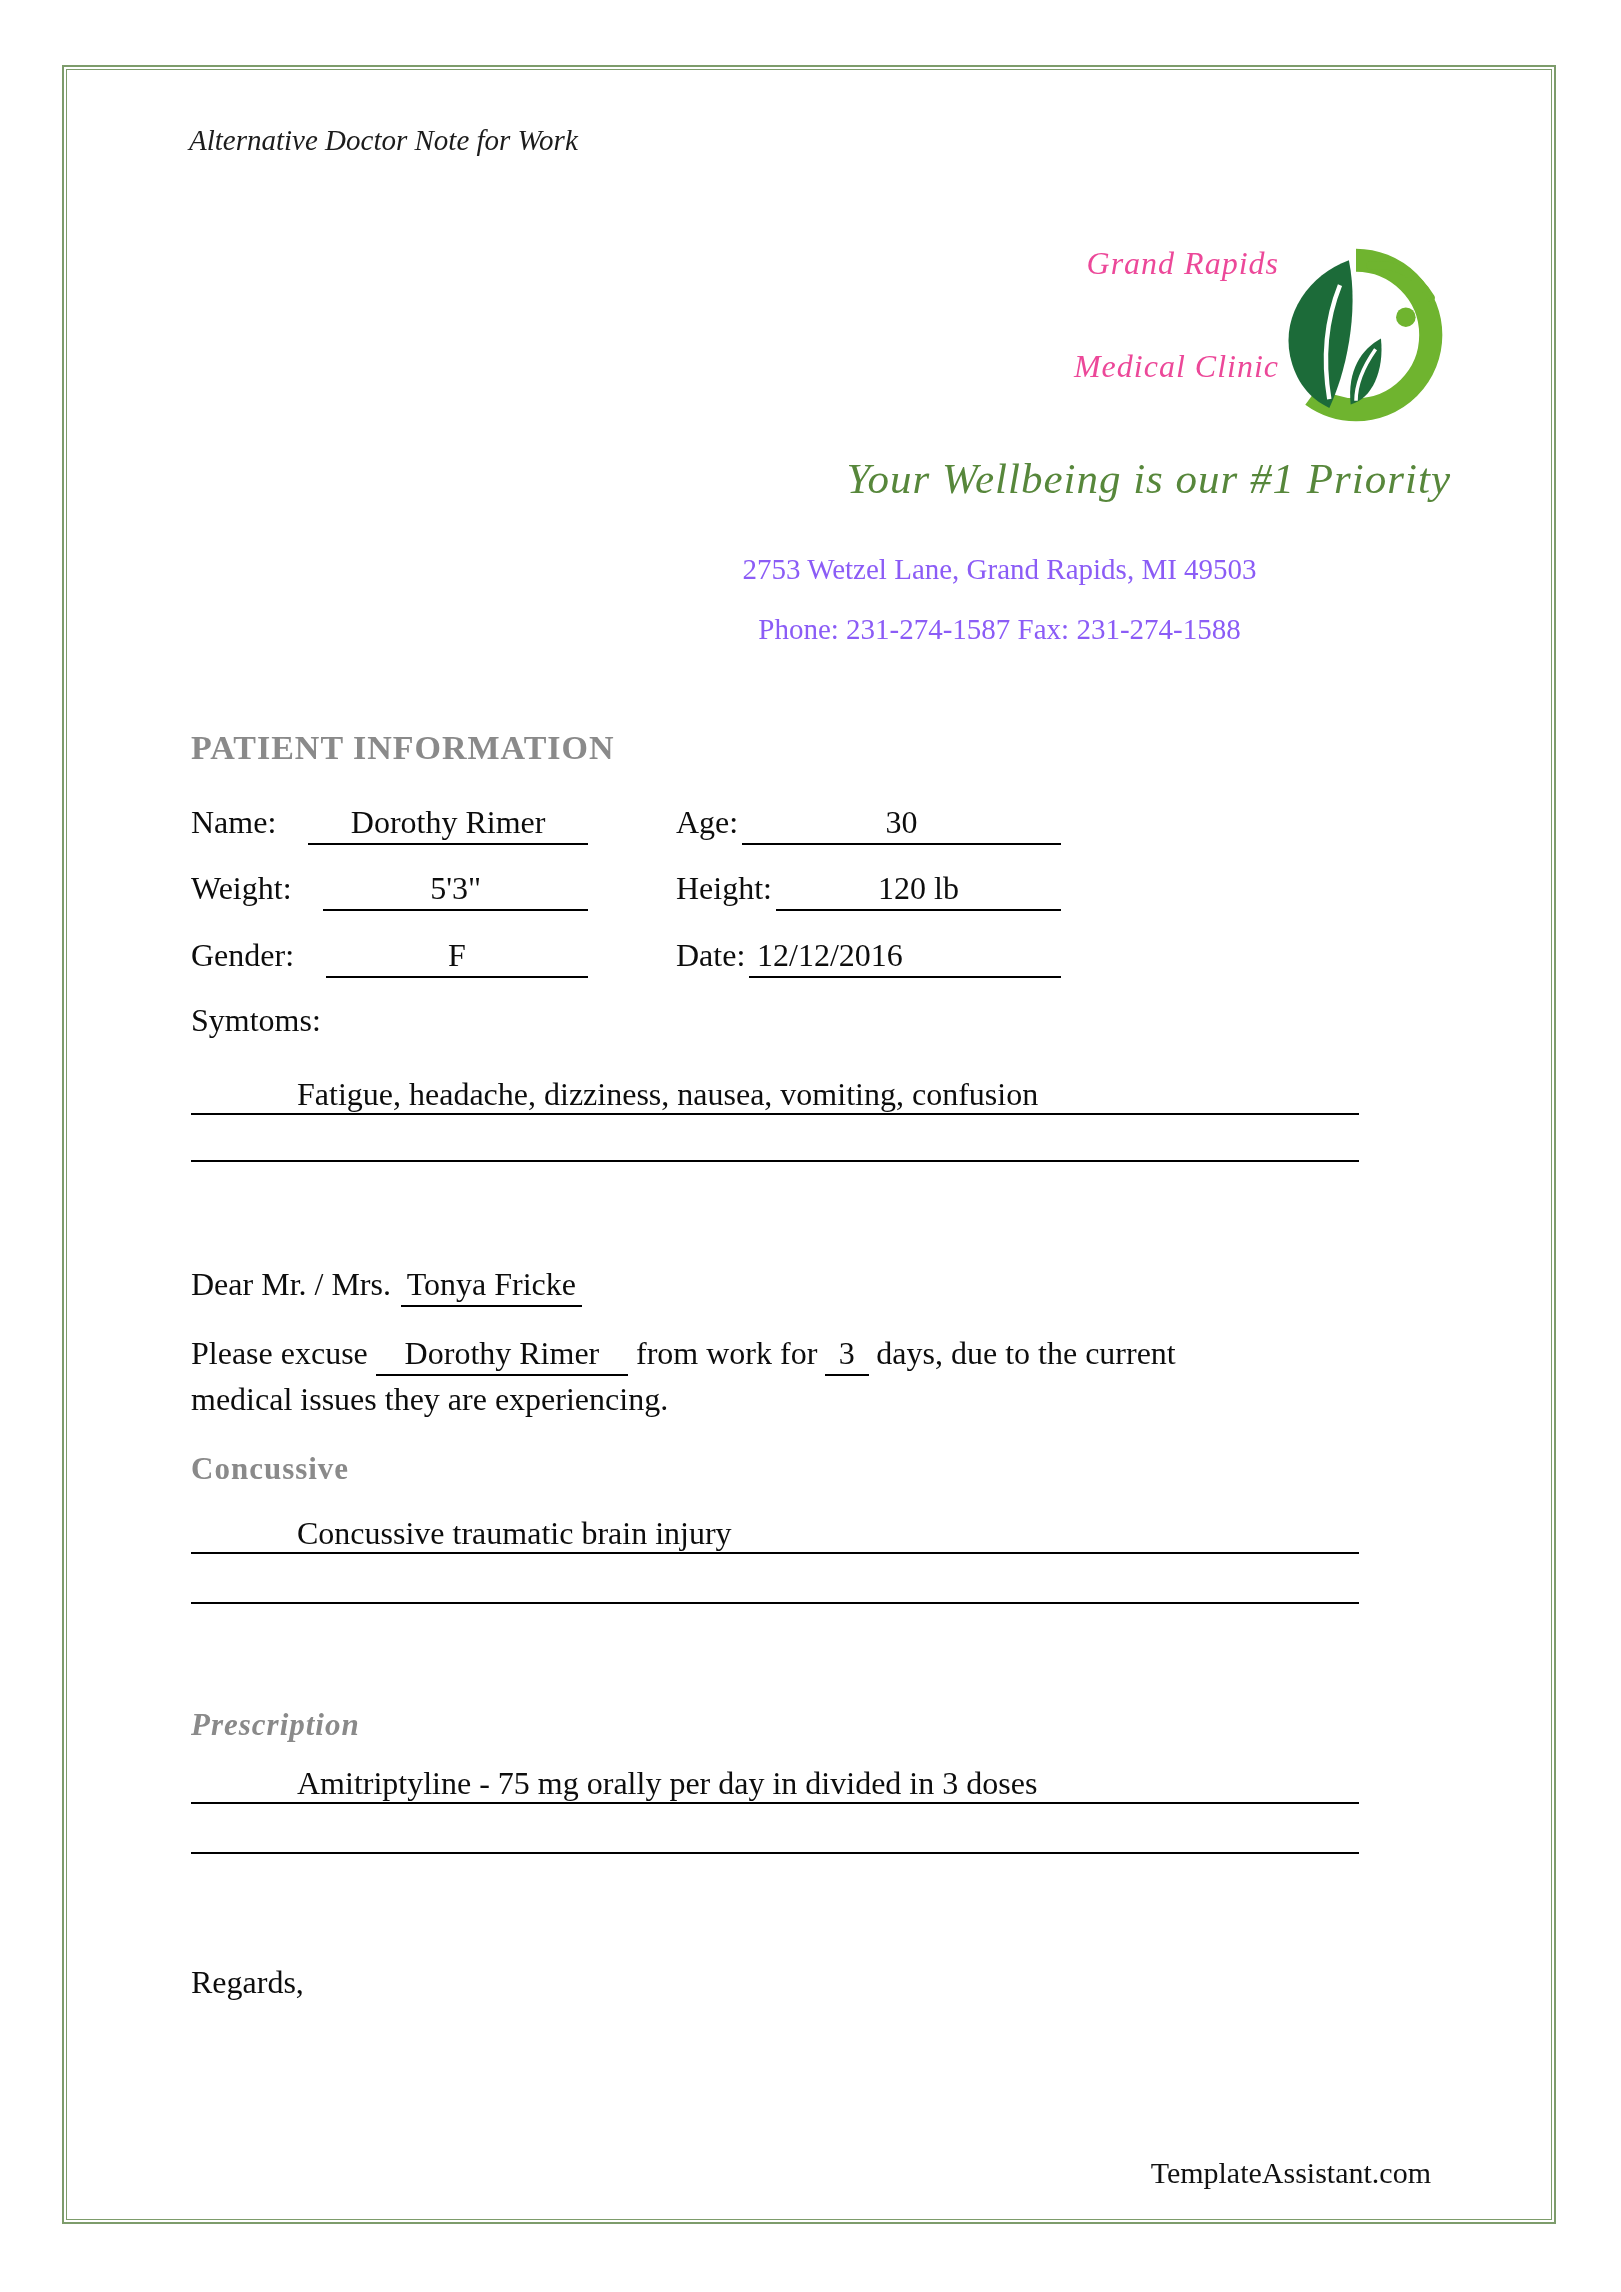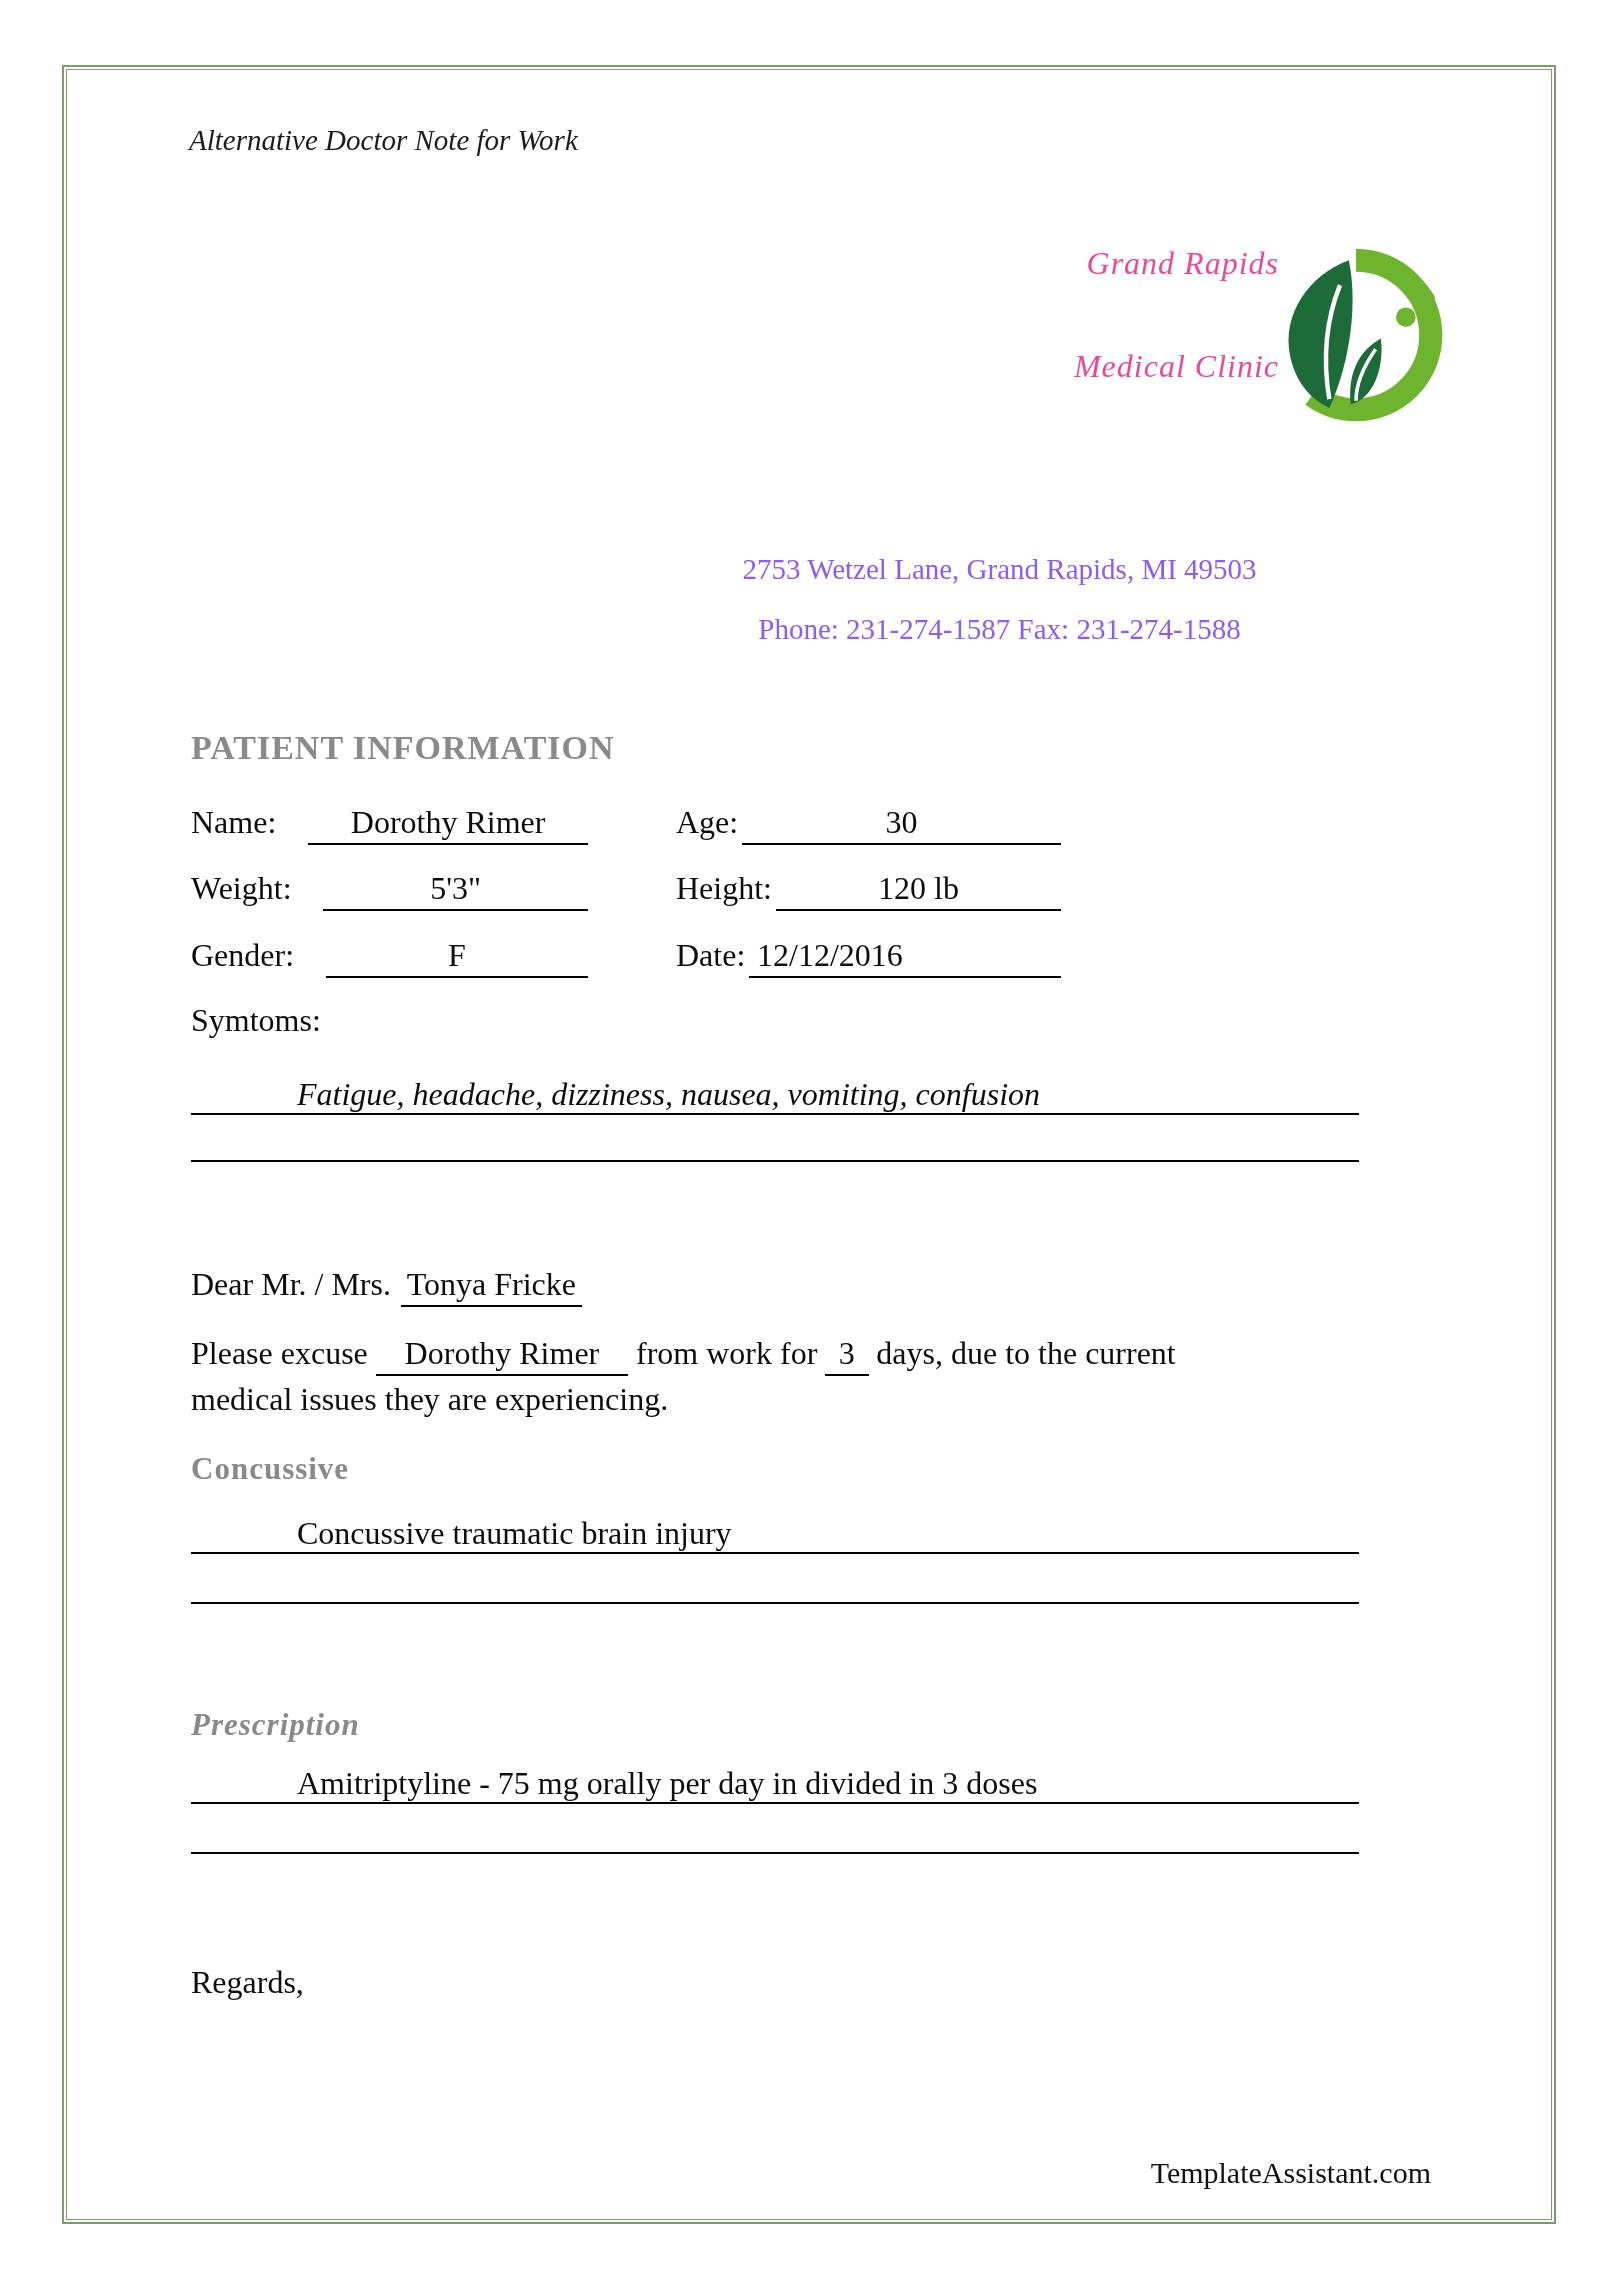--- a/index.html
+++ b/index.html
@@ -70,21 +70,21 @@
     text-align:center;white-space:nowrap;margin-left:3.9px;
   }
   .uval.left-val{text-align:left;padding-left:7.8px;}
 
   .fill-line{
     left:191px;width:1168px;height:41px;
     border-bottom:2.9px solid #000;
     font-size:32px;line-height:41px;
     padding-left:106px;box-sizing:border-box;white-space:nowrap;
   }
-  .sym-line{top:1074px;font-style:italic;}
+  .sym-line{top:1074px;}
   .diag-line{top:1513px;}
   .rx-line{top:1763px;}
   .blank-line{
     left:191px;width:1168px;height:0;
     border-top:2.9px solid #000;
   }
   .blank-1{top:1160px;}
   .blank-2{top:1602px;}
   .blank-3{top:1852px;}
 
@@ -133,20 +133,21 @@
       <circle cx="78" cy="40" r="5.5" fill="#6fb42f"></circle>
 
       <path d="M46,8 C24,16 8,38 13,62 C16,76 24,86 35,91 C44,72 52,38 46,8 Z" fill="#1c6b39"></path>
       <path d="M41,22 C33,42 31,62 35,86" fill="none" stroke="#ffffff" stroke-width="2.5"></path>
 
       <path d="M64,52 C53,58 45,70 47,89 C59,86 66,70 64,52 Z" fill="#1c6b39"></path>
       <path d="M61,58 C54,68 50,78 50,87" fill="none" stroke="#ffffff" stroke-width="2"></path>
     </svg>
   </div>
 
+  <div class="abs tagline">Your Wellbeing is our #1 Priority</div>
   <div class="abs addr-line addr-1">2753 Wetzel Lane, Grand Rapids, MI 49503</div>
   <div class="abs addr-line addr-2">Phone: 231-274-1587 Fax: 231-274-1588</div>
 
   <div class="abs section-title patient-title">PATIENT INFORMATION</div>
 
   <div class="abs prow cell-left row-1">
     <span class="lbl">Name:</span>
     <span class="uval">Dorothy Rimer</span>
   </div>
   <div class="abs prow cell-right row-1">

